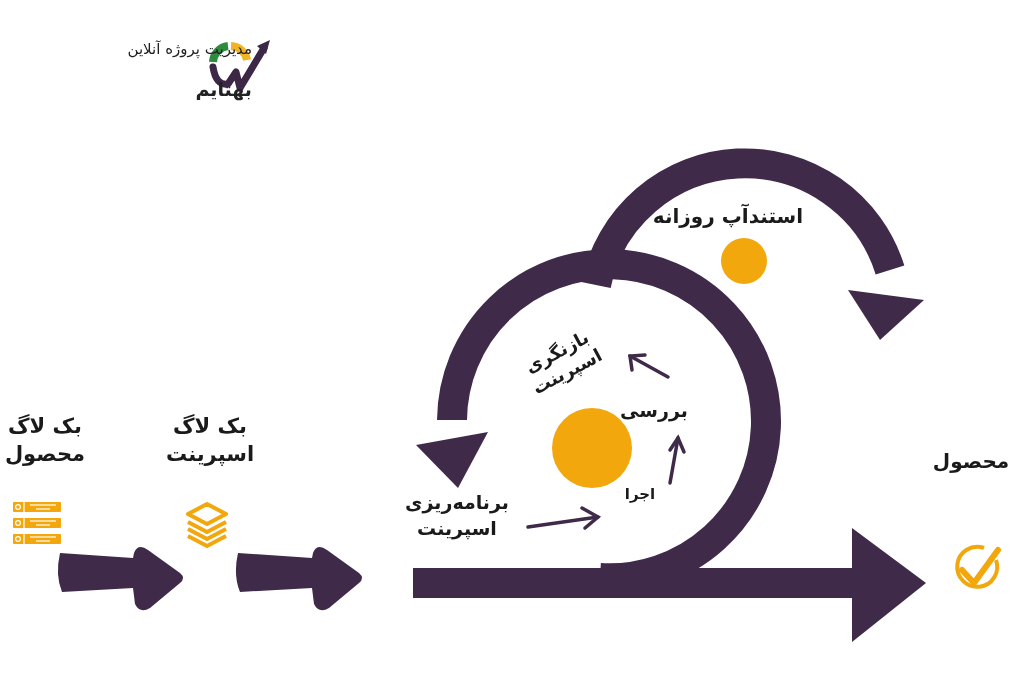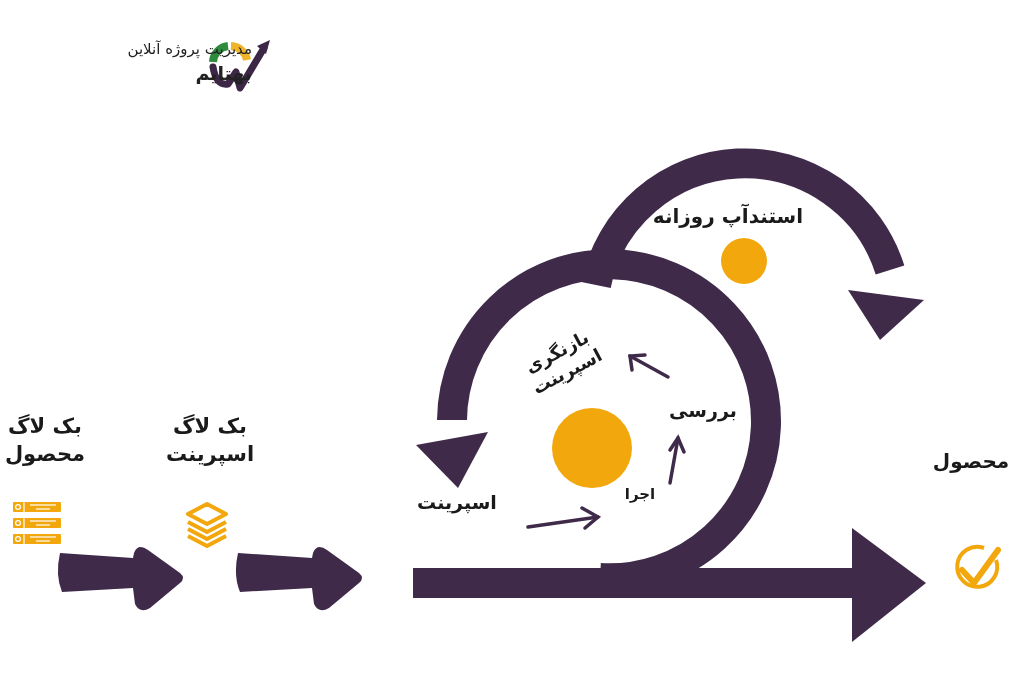--- a/index.html
+++ b/index.html
@@ -78,40 +78,41 @@
   <g>
     <path d="M 213 62 A 17 17 0 0 1 228 46" fill="none" stroke="#2e8b3e" stroke-width="8"></path>
     <path d="M 231 46 A 17 17 0 0 1 247 60" fill="none" stroke="#f0b429" stroke-width="8"></path>
     <path d="M 213 67 Q 216 86 228 84 L 236 72 L 240 88 L 264 48" fill="none" stroke="#3d2746" stroke-width="7" stroke-linejoin="round" stroke-linecap="round"></path>
     <polygon points="257,46 270,40 266,54" fill="#3d2746"></polygon>
   </g>
 </svg>
 
 <div class="abs" style="right:772px; top:40px; text-align:right;">
   <div class="brand-sub">مدیریت پروژه آنلاین</div>
-  <div class="brand-name" style="margin-top:4px;">بهتایم</div>
+  <div class="brand-name" style="margin-top:20px;">بهتایم</div>
 </div>
 
 <div class="lbl" style="left:0px; top:412px; width:90px; font-size:21px;">
   <div>بک لاگ</div>
   <div>محصول</div>
 </div>
 
 <div class="lbl" style="left:160px; top:412px; width:100px; font-size:21px;">
   <div>بک لاگ</div>
   <div>اسپرینت</div>
 </div>
 
 <div class="lbl" style="left:392px; top:490px; width:130px; font-size:19px;">
+  <div>برنامه‌ریزی</div>
   <div>اسپرینت</div>
 </div>
 
 <div class="lbl" style="left:615px; top:484px; width:50px; font-size:15px;">اجرا</div>
 
-<div class="lbl" style="left:668px; top:398px; width:70px; font-size:19px;">بررسی</div>
+<div class="lbl" style="left:619px; top:398px; width:70px; font-size:19px;">بررسی</div>
 
 <div class="lbl" style="left:512px; top:340px; width:100px; font-size:18px; transform:rotate(-28deg); line-height:1.2;">
   <div>بازنگری</div>
   <div>اسپرینت</div>
 </div>
 
 <div class="lbl" style="left:648px; top:203px; width:160px; font-size:20px;">استندآپ روزانه</div>
 
 <div class="lbl" style="left:848px; top:448px; width:176px; font-size:20px;">
   <div style="padding-left:70px;">محصول</div>

